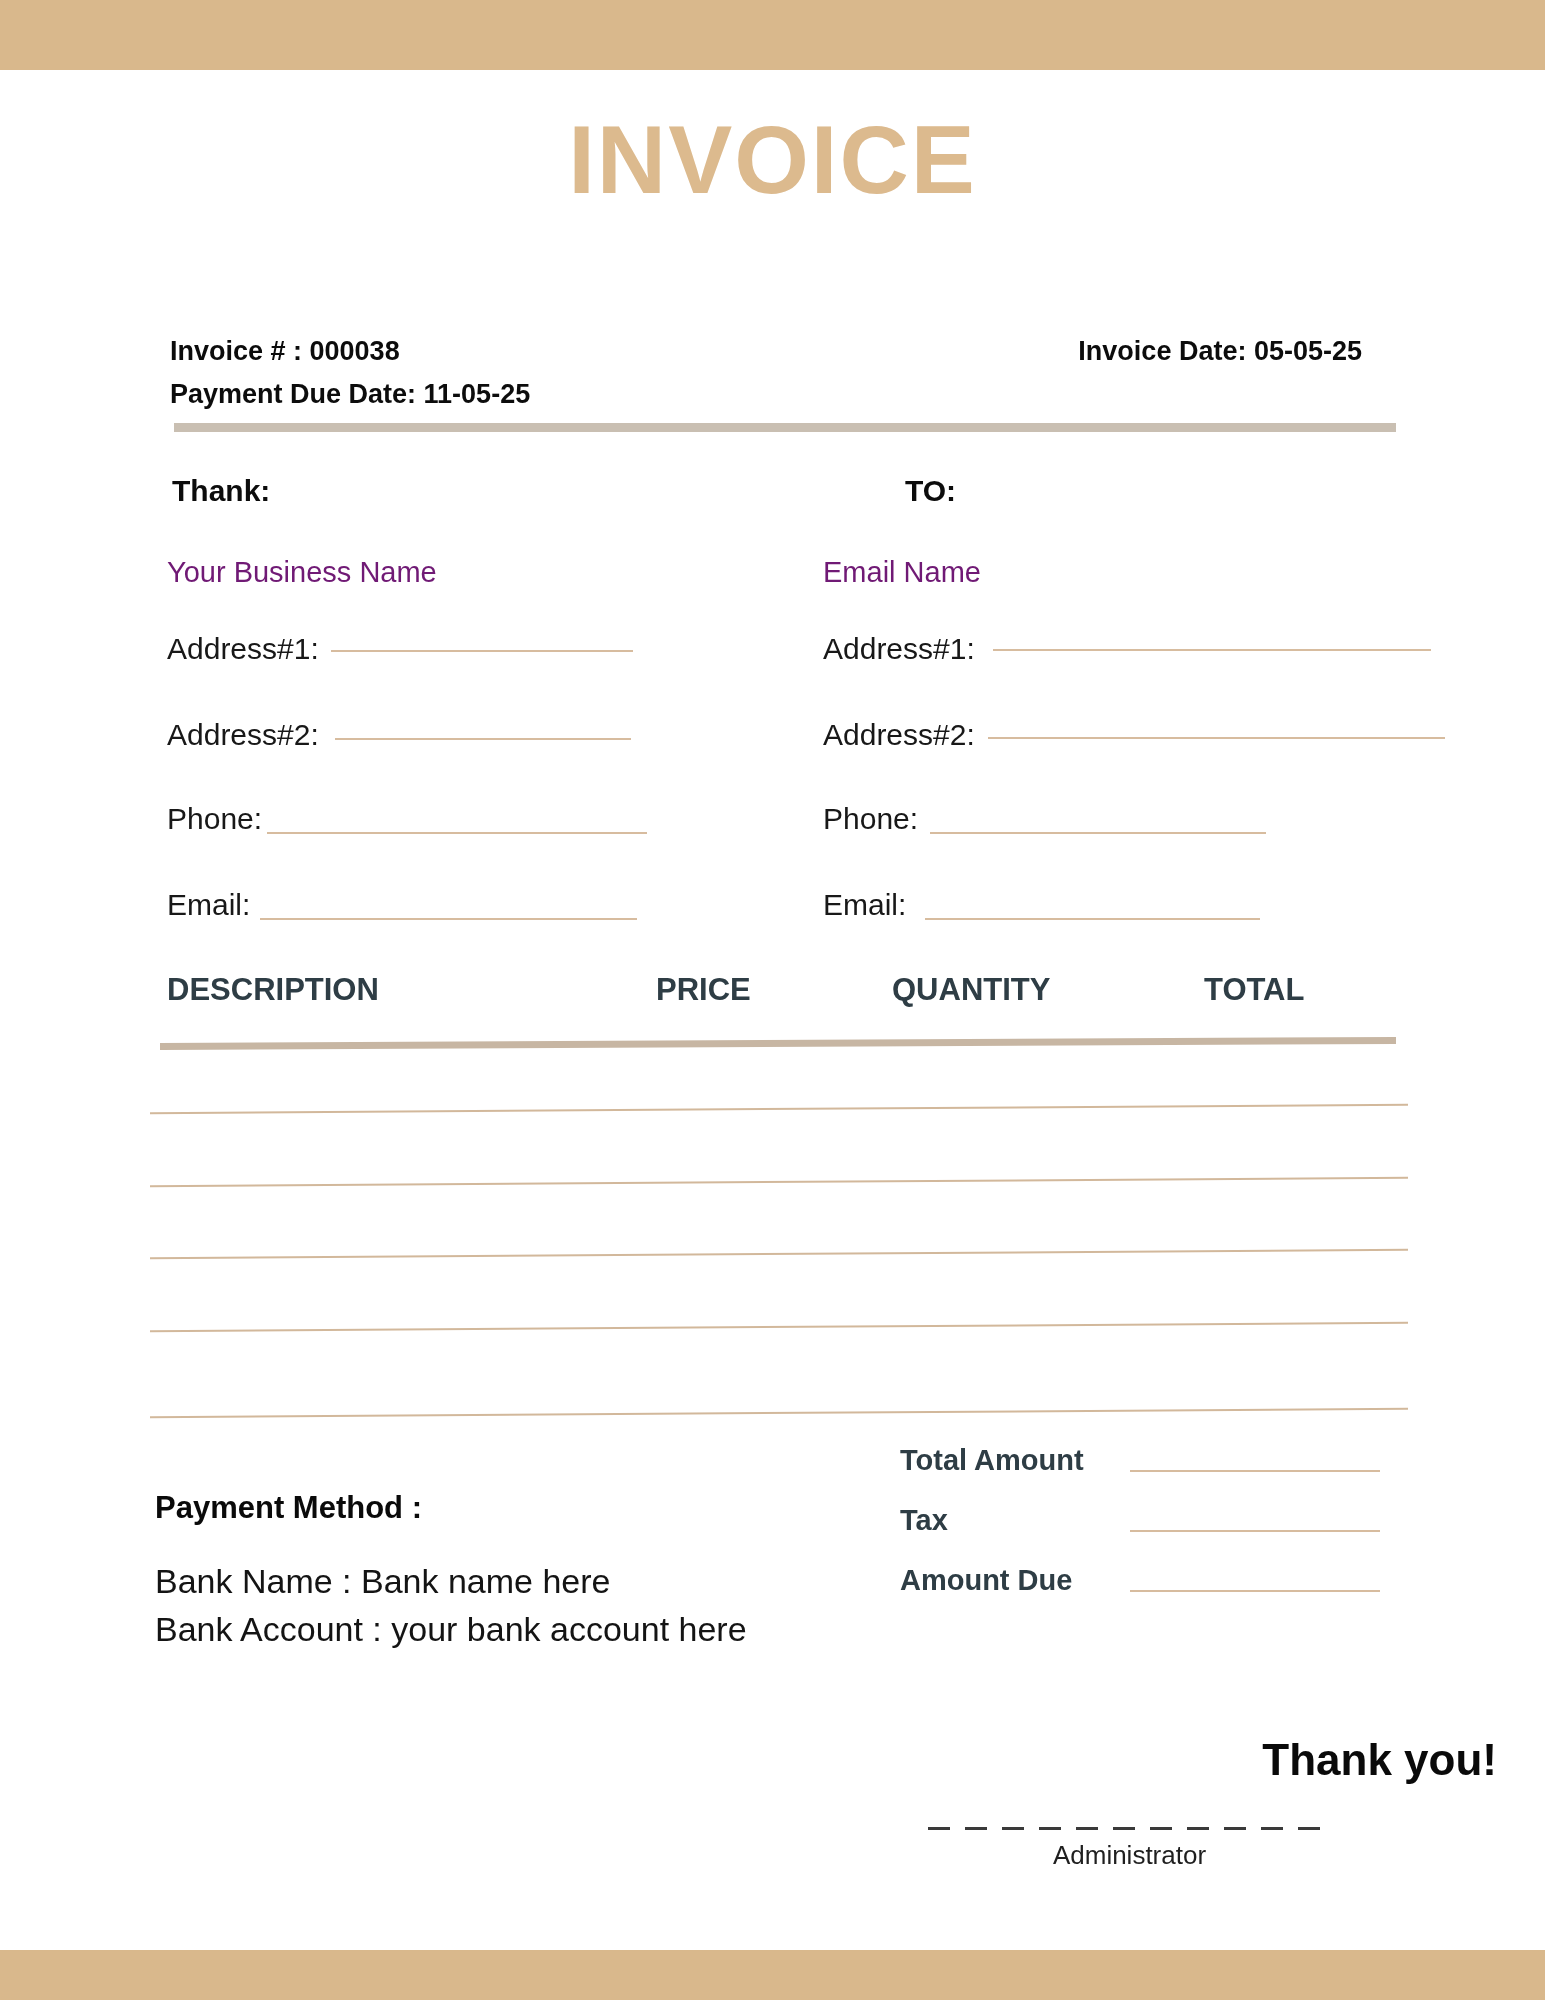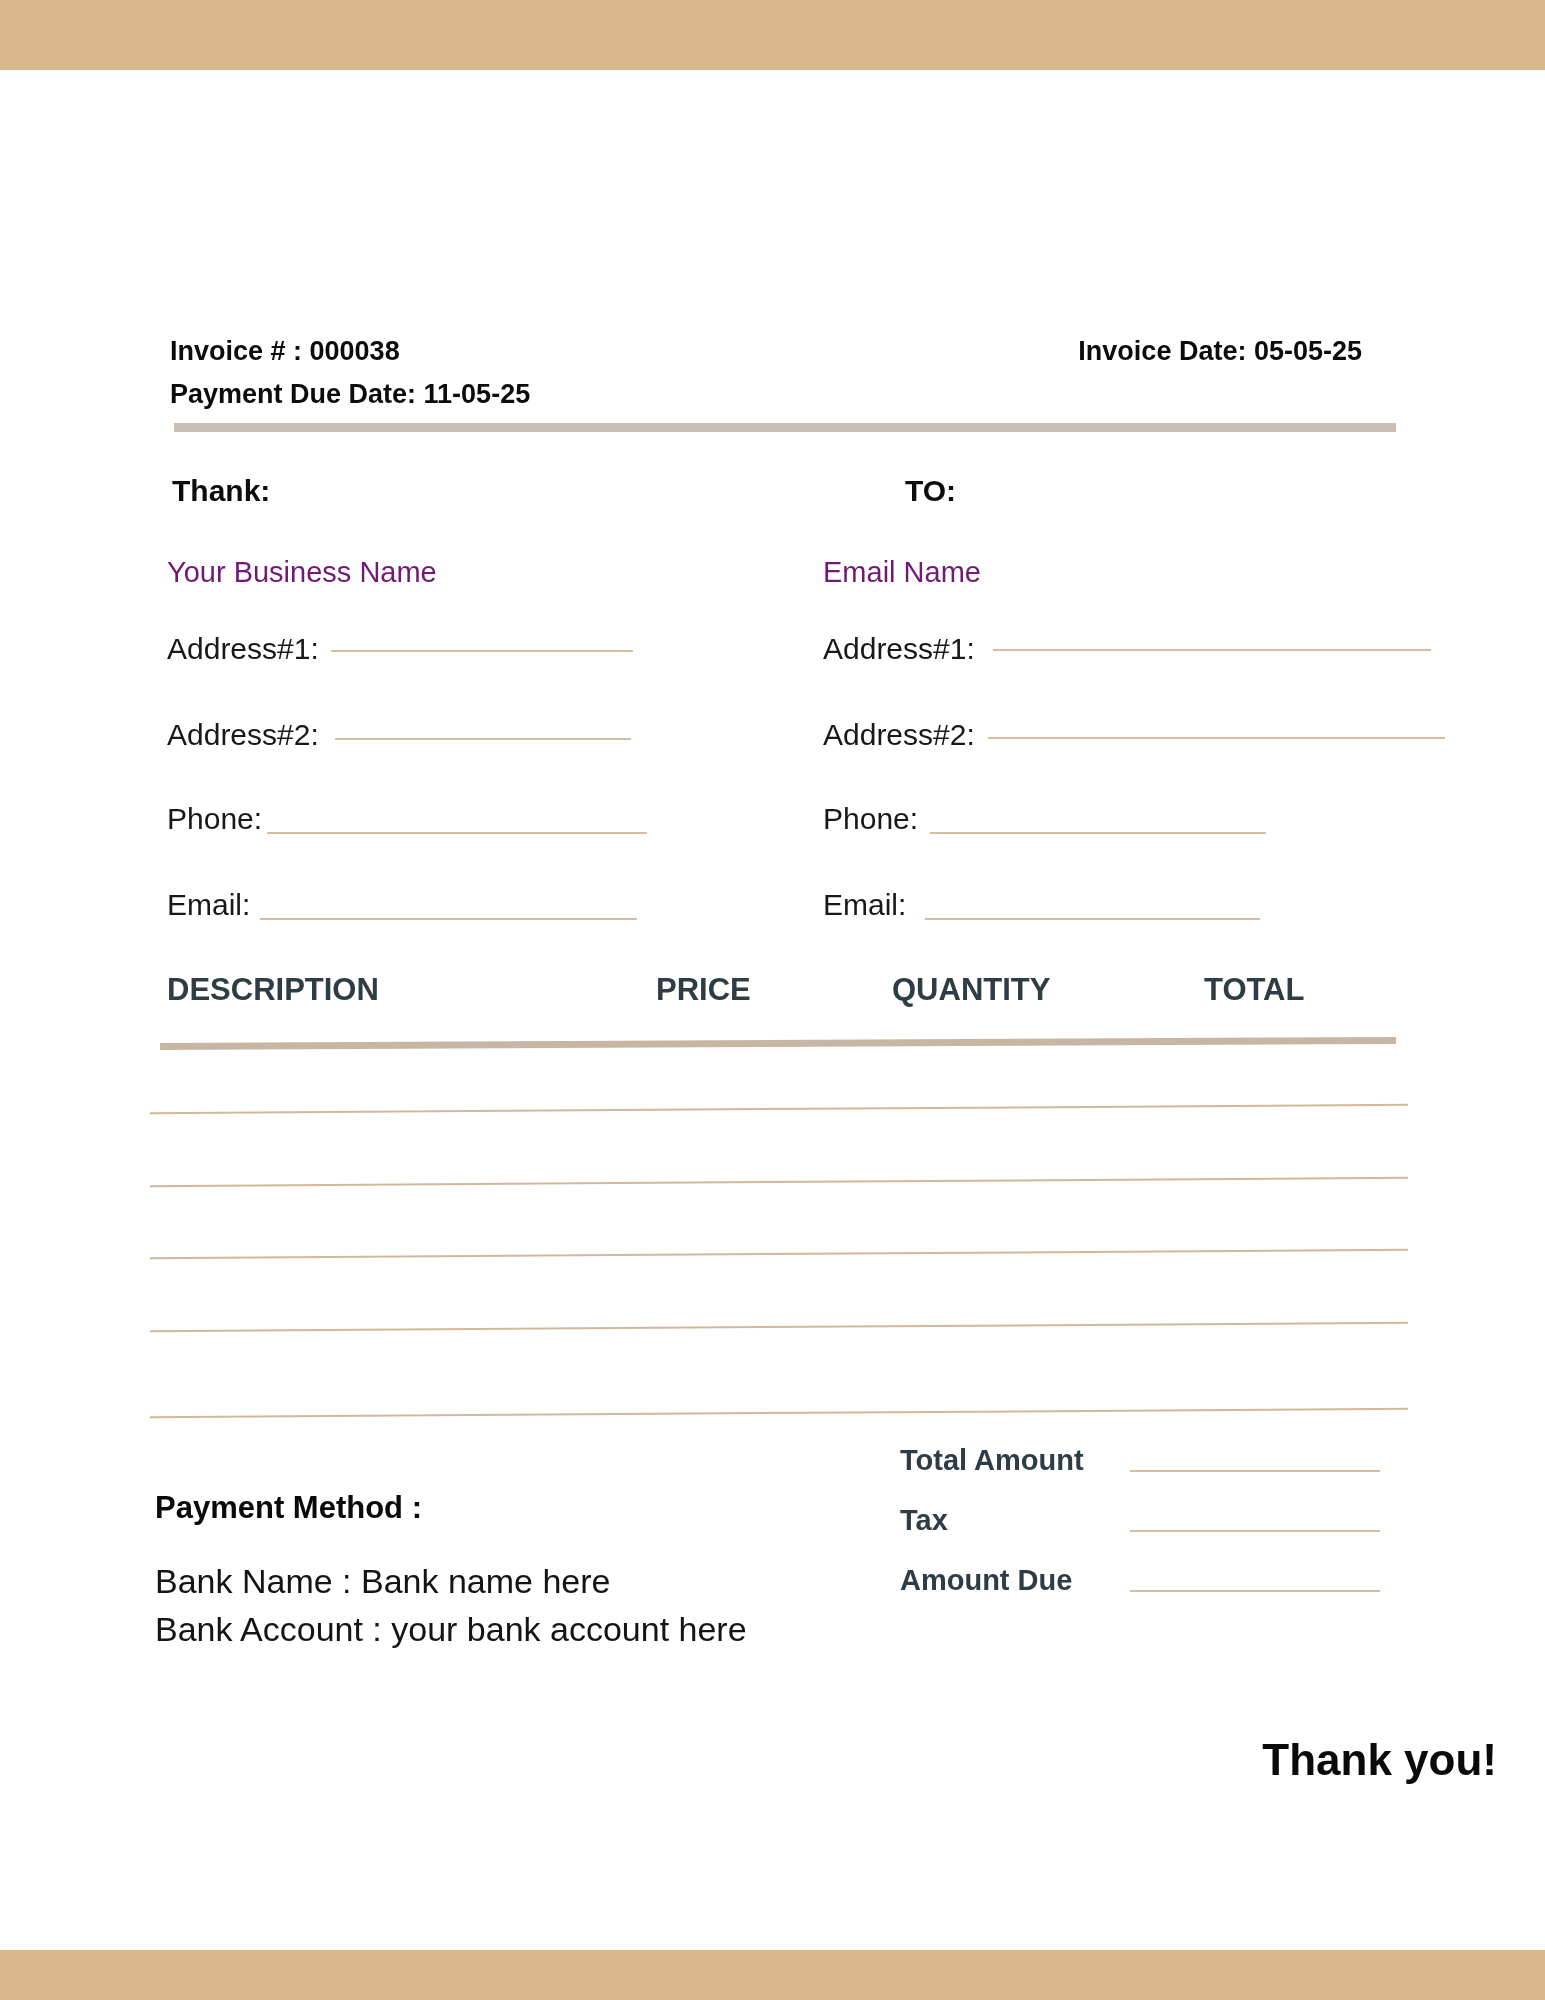--- a/index.html
+++ b/index.html
@@ -97,20 +97,21 @@
   }
   .sig-label { margin-top:10px; font-size:26px; color:#1f1f1f; }
 </style>
 </head>
 <body>
 
 <div class="page">
 
   <div class="bar top"></div>
 
+  <div class="title">INVOICE</div>
 
   <div class="meta">
     <div class="meta-left">
       <div>Invoice # : 000038</div>
       <div>Payment Due Date: 11-05-25</div>
     </div>
     <div class="meta-right">Invoice Date: 05-05-25</div>
   </div>
 
   <div class="separator"></div>
@@ -187,16 +188,20 @@
   </div>
 
   <div class="payment">
     <div class="payment-heading">Payment Method :</div>
     <div class="payment-line pm1">Bank Name : Bank name here</div>
     <div class="payment-line pm2">Bank Account : your bank account here</div>
   </div>
 
   <div class="thankyou">Thank you!</div>
 
+  <div class="signature">
+    <div class="sig-dashes"></div>
+    <div class="sig-label">Administrator</div>
+  </div>
 
   <div class="bar bottom"></div>
 
 </div>
 
 </body></html>

